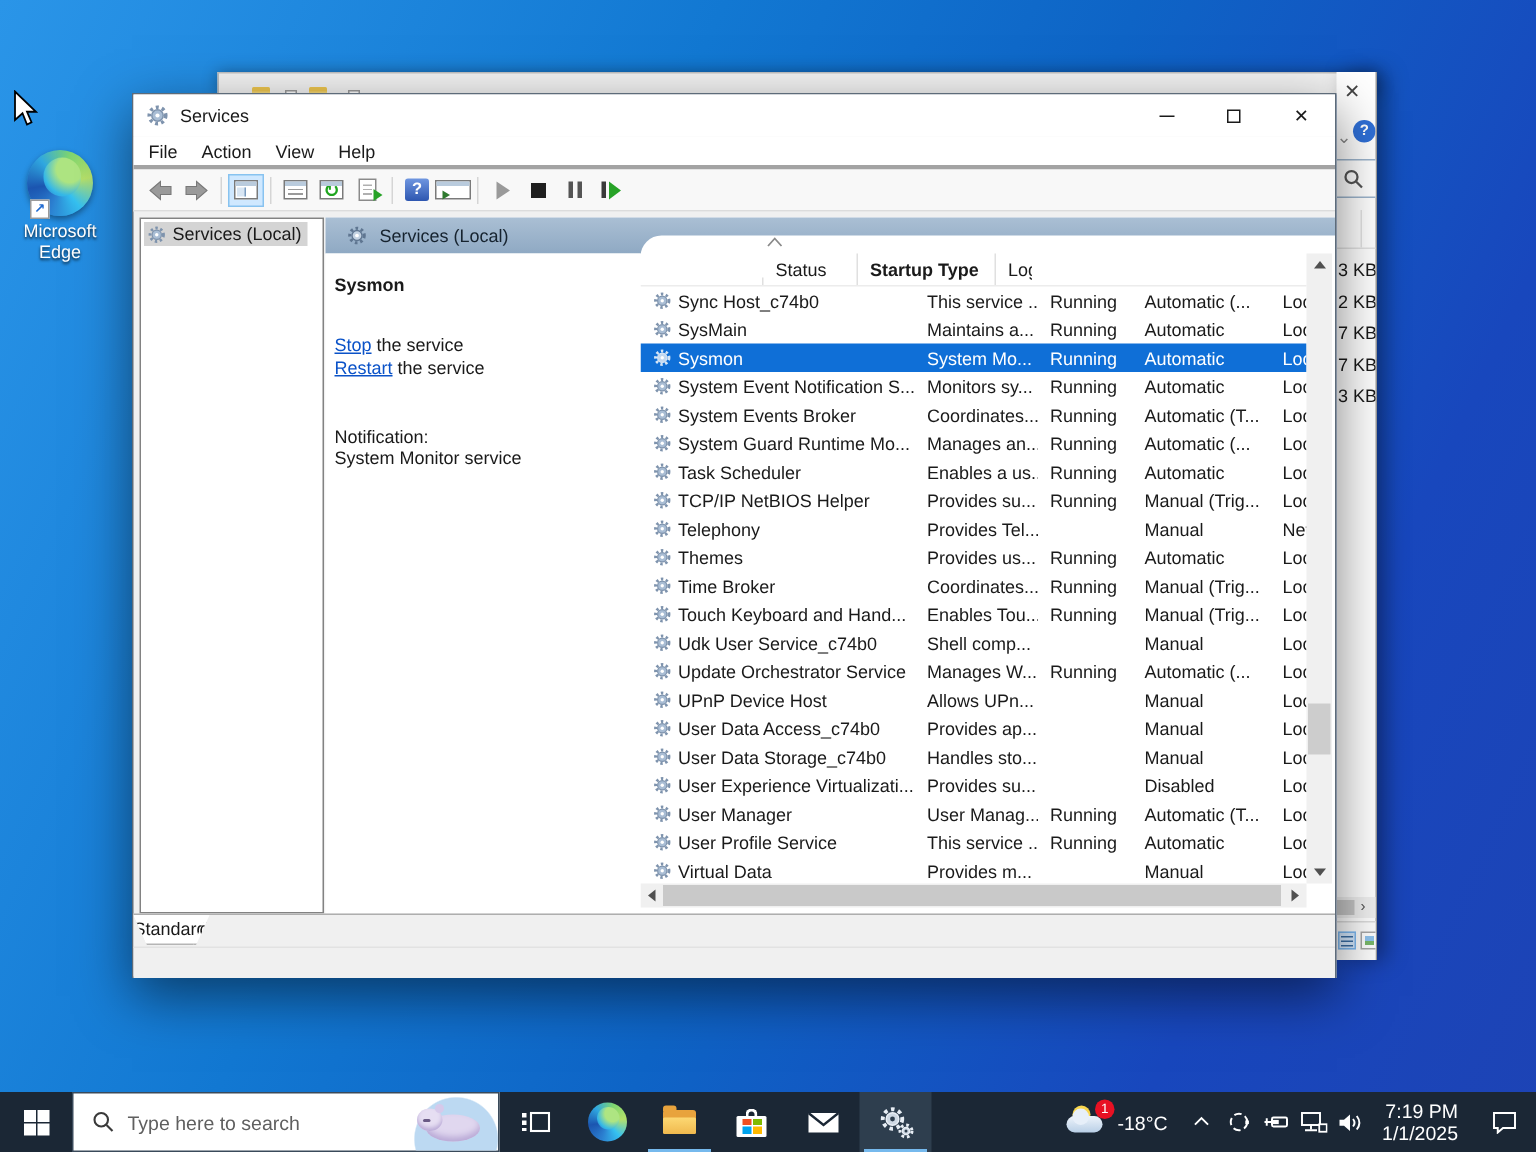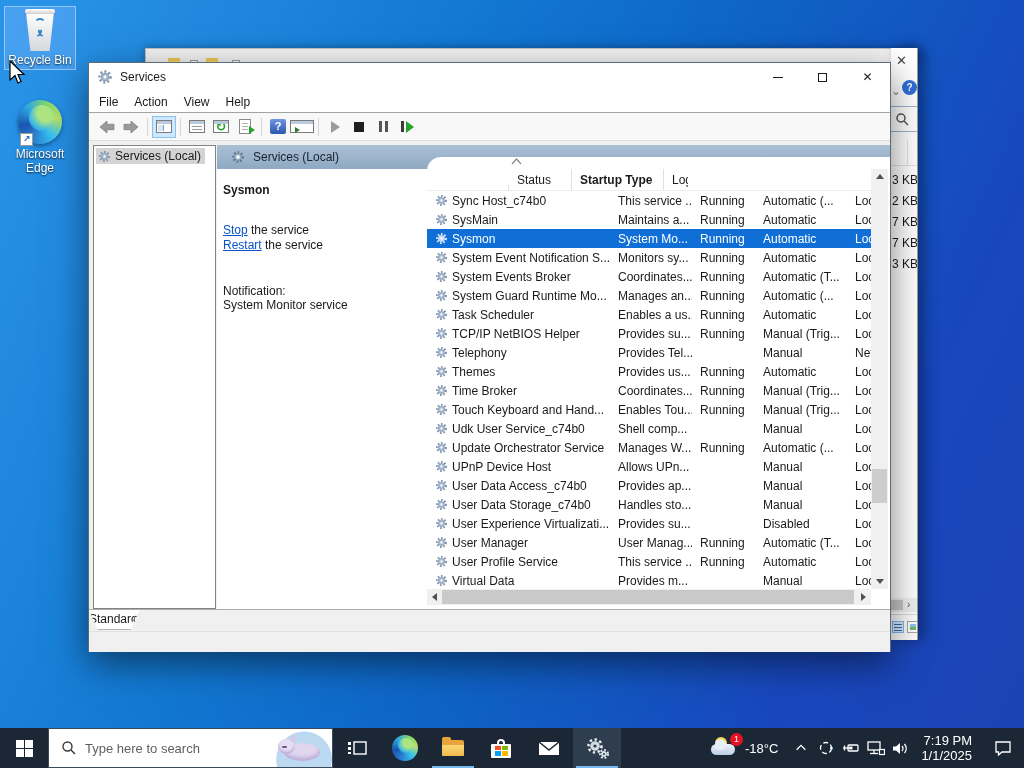--- a/index.html
+++ b/index.html
@@ -55,21 +55,21 @@
   
   #svc { position:absolute; left:88px; top:62px; width:803px; height:590px; background:#f0f0f0; border:1px solid #5d6b79; box-shadow:0 12px 34px rgba(0,0,0,.5); }
   .titlebar { position:absolute; left:0; top:0; width:100%; height:28px; background:#fff; display:flex; align-items:center; }
   .titlebar .ttl { margin-left:8px; }
   .titlebar .name { margin-left:7px; font-size:12px; }
   .caption-btns { position:absolute; right:0; top:0; display:flex; }
   .cap { width:45px; height:28px; display:flex; align-items:center; justify-content:center; }
   .cap .minbar { width:10px; height:1px; background:#1a1a1a; }
   .cap .maxbox { width:9px; height:9px; border:1px solid #1a1a1a; }
   .cap.close { font-size:12px; color:#1a1a1a; }
-  .menubar { position:absolute; left:0; top:28px; width:100%; height:22px; background:#fff; border-bottom:1px solid #a3a3a3; display:flex; align-items:center; padding-left:2px; }
+  .menubar { position:absolute; left:0; top:28px; width:100%; height:22px; background:#fff; border-bottom:3px solid #a3a3a3; display:flex; align-items:center; padding-left:2px; }
   .menu-item { padding:0 8px; line-height:22px; font-size:12px; }
   .toolbar { position:absolute; left:0; top:50px; width:100%; height:28px; background:#f8f8f8; border-bottom:1px solid #dcdcdc; display:flex; align-items:center; padding-left:6px; }
   .tbtn { width:24px; height:22px; display:flex; align-items:center; justify-content:center; position:relative; }
   .tbtn.active-toggle { background:#cfe8ff; border:1px solid #88c3f0; }
   .tsep { width:1px; height:18px; background:#d5d5d5; margin:0 4px; }
   .winicon { width:16px; height:13px; background:#fff; border:1px solid #7a7a7a; position:relative; }
   .winicon:before { content:""; position:absolute; left:0; top:0; right:0; height:3px; background:#b9cbdd; }
   .winicon.tree:after { content:""; position:absolute; left:1px; top:4px; width:5px; bottom:1px; background:#d8e6f4; border-right:1px solid #7a9cc0; }
   .winicon.props:after { content:""; position:absolute; left:2px; right:2px; top:5px; height:5px;
     background:repeating-linear-gradient(#9a9a9a 0 1px,transparent 1px 3px); }
@@ -163,30 +163,20 @@
   .wicon .badge { position:absolute; right:-4px; top:-3px; width:13px; height:13px; border-radius:50%; background:#e81123; color:#fff; font-size:9px; text-align:center; line-height:13px; }
   .trayicon { width:25px; display:flex; align-items:center; justify-content:center; }
   .clock { color:#fff; font-size:13px; text-align:right; line-height:15px; padding:0 10px 0 8px; }
   .action { width:42px; display:flex; align-items:center; justify-content:center; }
 </style>
 </head>
 <body>
 
 <div id="screen">
 
-  <div class="desk-icon" id="recycle">
-    <div class="bin">
-      <div class="lid"></div>
-        <div class="body"></div>
-      <i class="arc arc1"></i>
-        <i class="arc arc2"></i>
-        <i class="arc arc3"></i>
-    </div>
-    <div class="dlabel">Recycle Bin</div>
-  </div>
   <div class="desk-icon" id="edge-icon">
     <div class="edge-ball">
       <div class="swirl"></div>
       <div class="shortcut">↗</div>
     </div>
     <div class="dlabel">Microsoft Edge</div>
   </div>
 
   <svg id="cursor" width="20" height="26" viewBox="0 0 20 26">
     <polygon points="2,1 2,20 7,15.5 10,23 13,21.5 10,14.5 16,14.5" fill="#fff" stroke="#000" stroke-width="1.2"></polygon>

